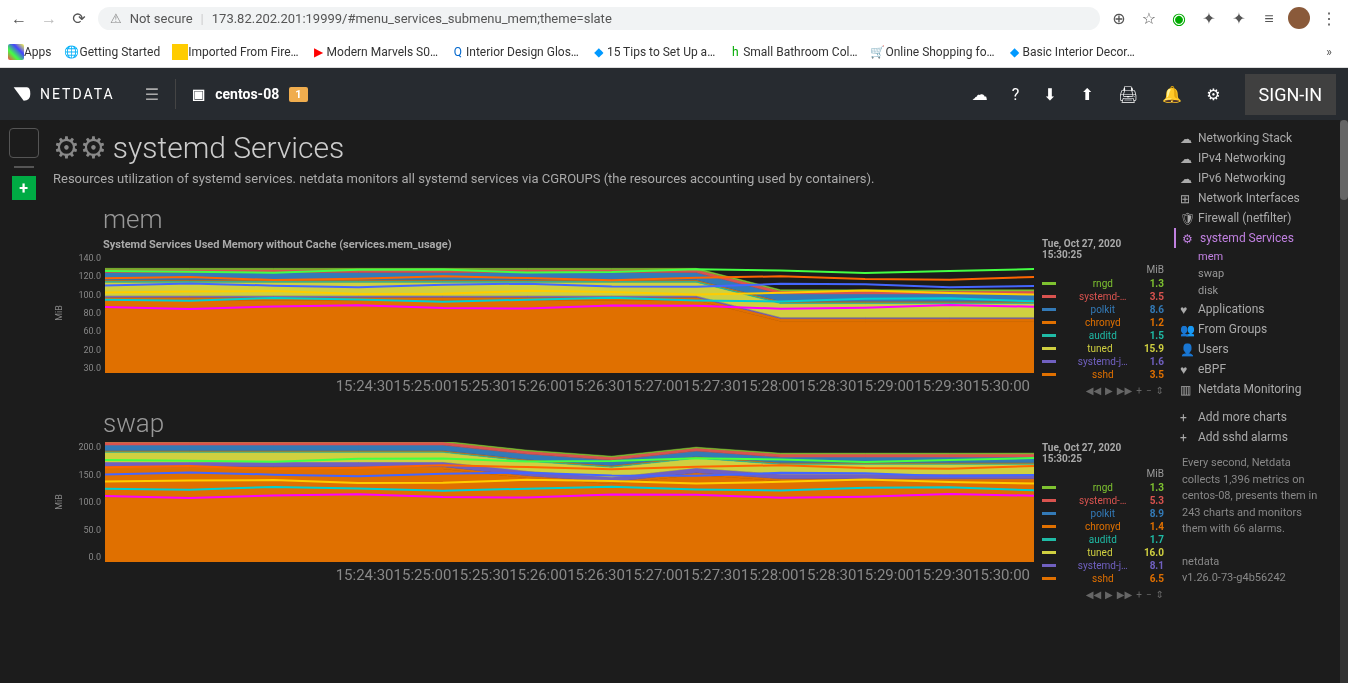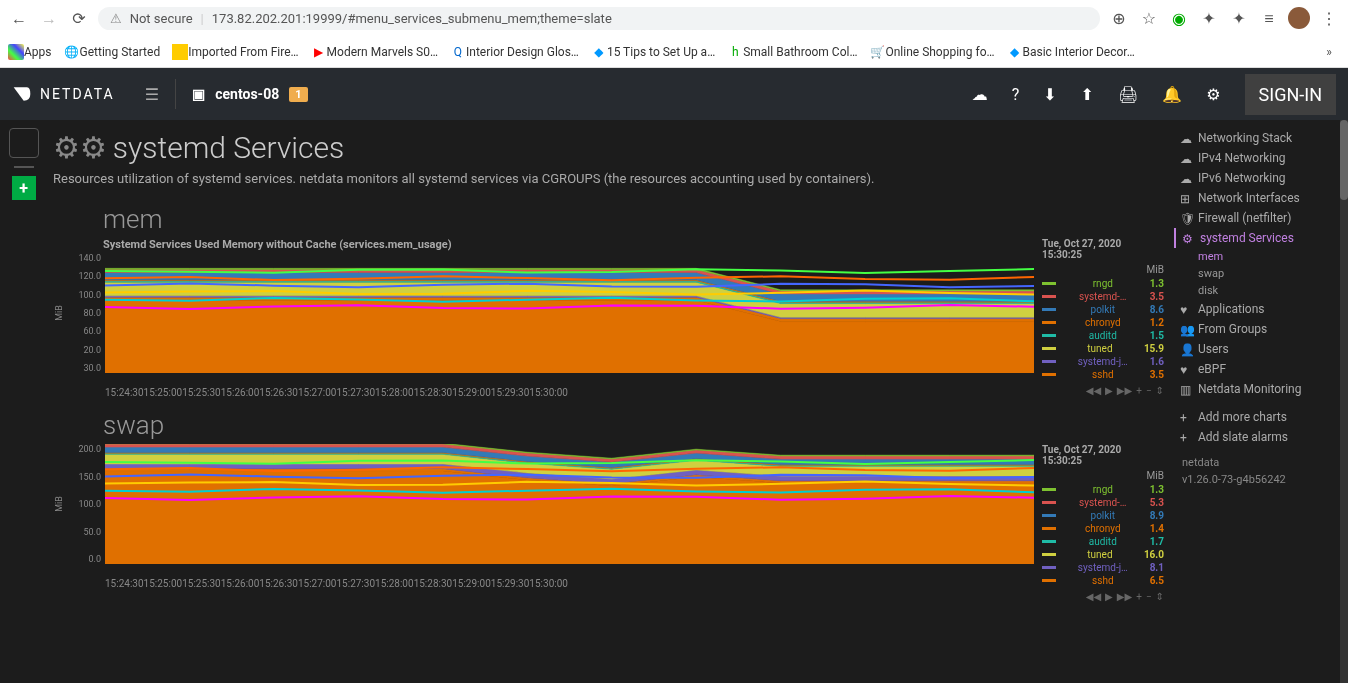--- a/index.html
+++ b/index.html
@@ -47,21 +47,21 @@
 
 
 .chart-wrap { display: flex; margin-bottom: 12px; }
 .chart-left { flex: 1; }
 .chart-title { font-size: 11px; color: #aaa; font-weight: bold; margin-left: 50px; margin-bottom: 2px; }
 .chart-area { display: flex; }
 .yaxis { width: 40px; display: flex; flex-direction: column; justify-content: space-between; text-align: right; font-size: 9px; color: #888; padding-right: 4px; }
 .ylabel { width: 12px; display: flex; align-items: center; justify-content: center; font-size: 9px; color: #888; transform: rotate(-90deg); }
 .plot { flex: 1; height: 120px; position: relative; background: #1c1c1c; }
 .plot svg { width: 100%; height: 100%; }
-.xaxis { display: flex; justify-content: flex-start; font-size: 10px; color: #888; margin-left: 52px; margin-right: 4px; margin-top: 14px; }
+.xaxis { display: flex; justify-content: flex-end; font-size: 15px; color: #888; margin-left: 52px; margin-right: 4px; margin-top: 4px; }
 .chart-right { width: 130px; padding-left: 8px; }
 .timestamp { font-size: 10px; color: #aaa; font-weight: bold; }
 .legend-hdr { text-align: right; font-size: 10px; color: #999; margin-top: 4px; }
 .legend { font-size: 10px; margin-top: 2px; }
 .leg-row { display: flex; align-items: center; padding: 1px 0; text-align: center; }
 .leg-sw { width: 14px; height: 3px; }
 .leg-name { flex: 1; white-space: nowrap; overflow: hidden; text-overflow: ellipsis; }
 .leg-val { font-weight: bold; }
 .chart-controls { display: flex; gap: 4px; margin-top: 4px; color: #666; font-size: 10px; justify-content: flex-end; }
 .chart-controls span { cursor: pointer; }
@@ -435,20 +435,21 @@
          <span class="sw-icon">▥</span>
          <span>Netdata Monitoring</span>
        </div>
       <div class="side-sep"></div>
      <div class="side-item">
         <span class="sw-icon">+</span>
         <span>Add more charts</span>
       </div>
      <div class="side-item">
         <span class="sw-icon">+</span>
-        <span>Add slate alarms</span>
-      </div>
+        <span>Add sshd alarms</span>
+      </div>
+     <div class="side-stats">Every second, Netdata collects 1,396 metrics on centos-08, presents them in 243 charts and monitors them with 66 alarms.</div>
      <div class="side-stats">netdata<br>v1.26.0-73-g4b56242</div>
     </div>
   <div class="scrollbar">
       <div class="scrollbar-thumb"></div>
     </div>
 </div>
 
 </body></html>

